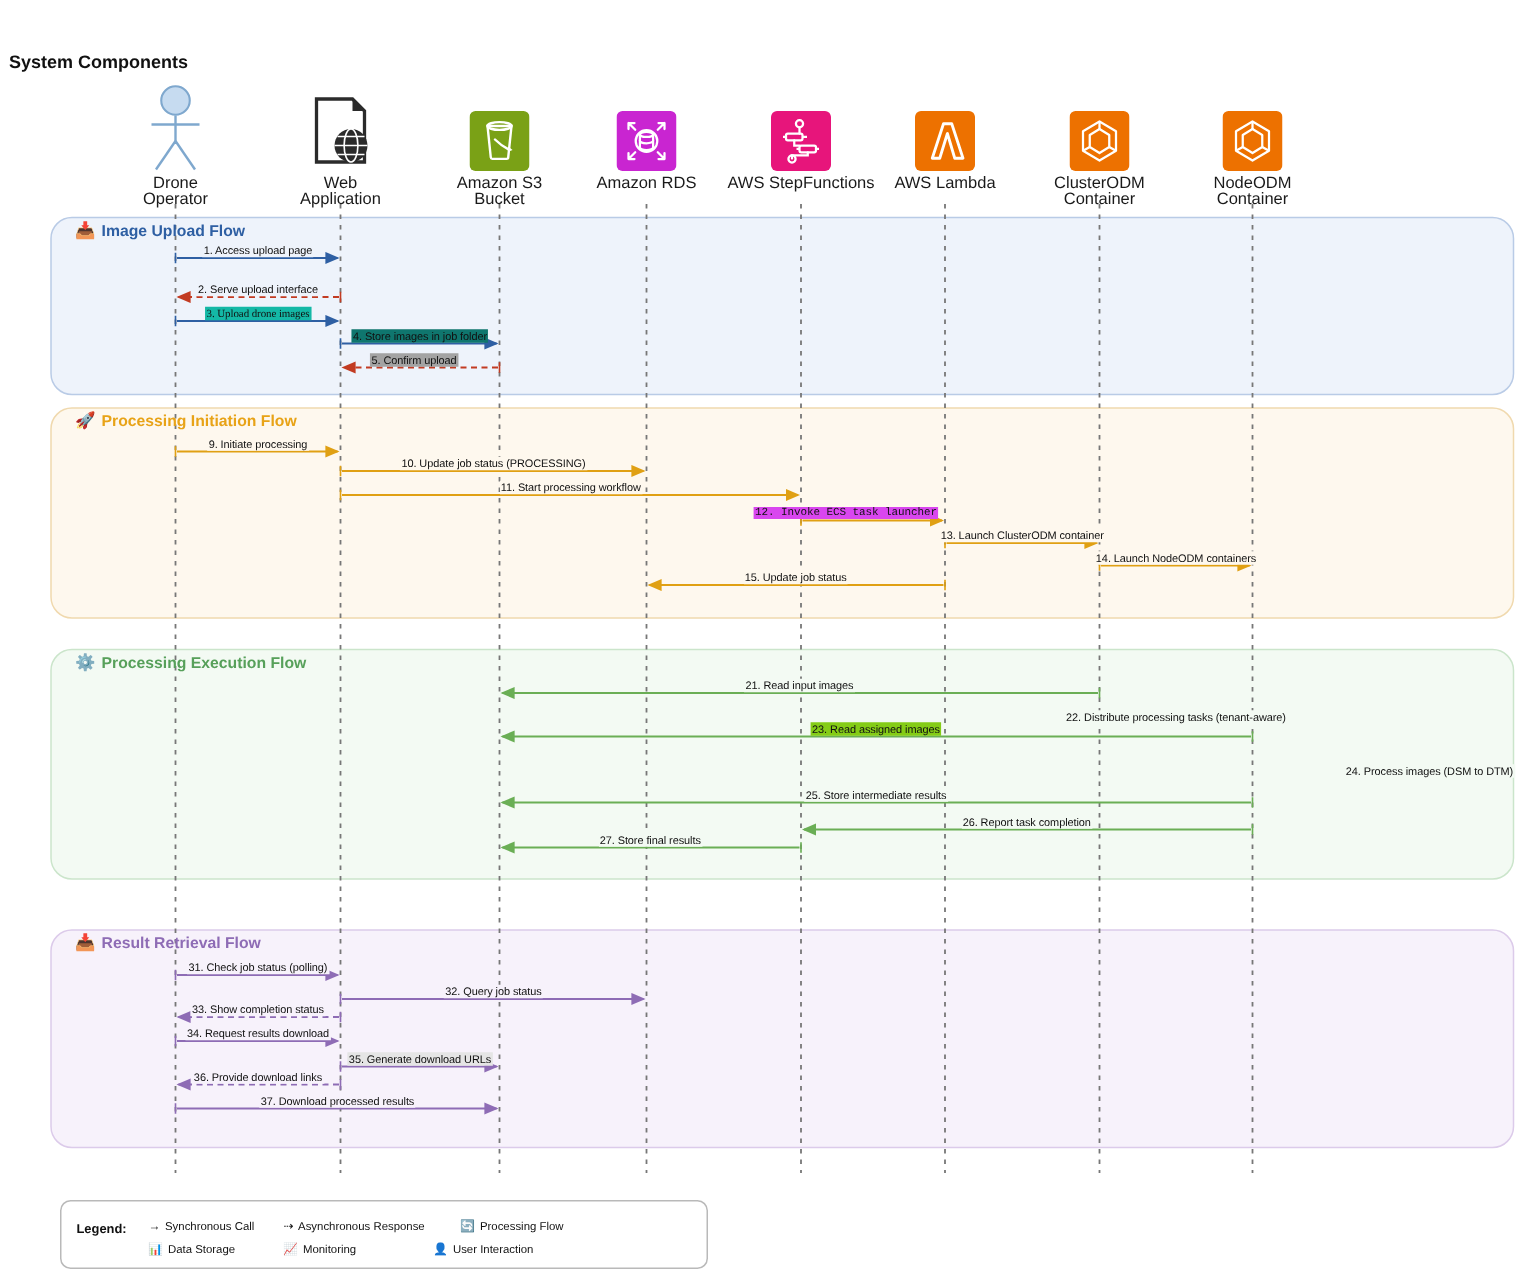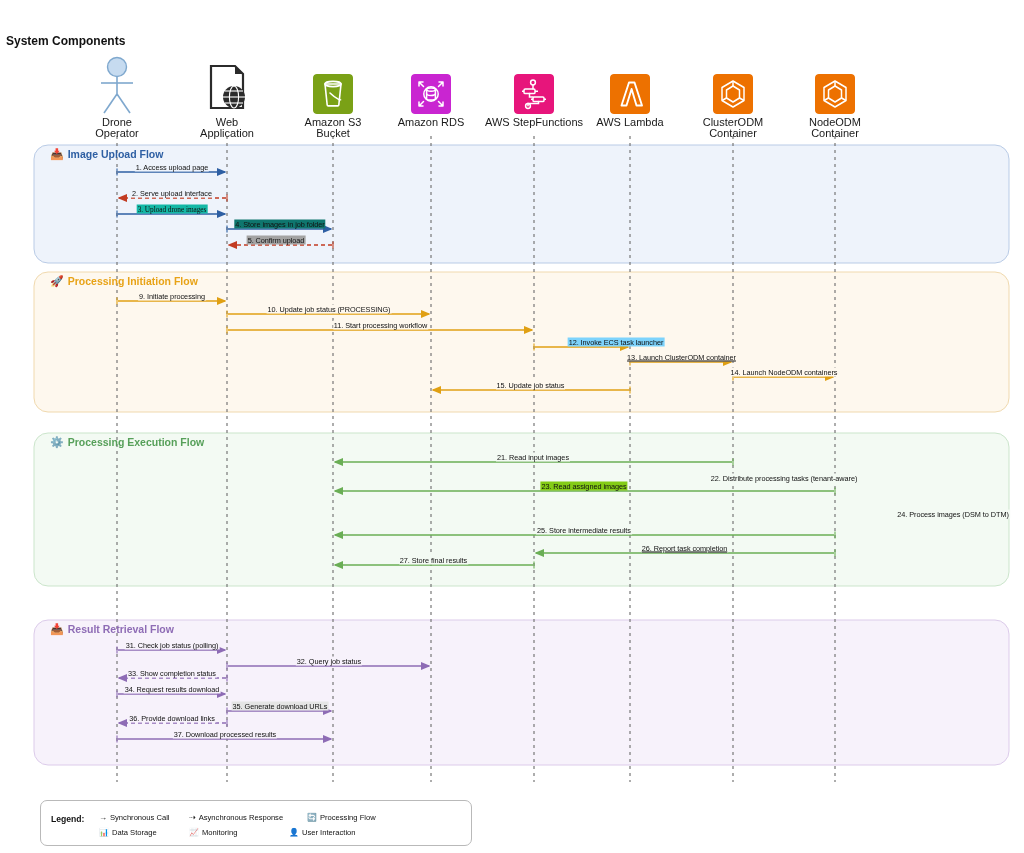--- a/index.html
+++ b/index.html
@@ -283,30 +283,30 @@
 
   <div id="messages">
       <div class="msg" style="left: 172px; top: 167px; background: rgb(238, 243, 251);">1. Access upload page</div>
       <div class="msg" style="left: 172px; top: 193px; background: rgb(238, 243, 251);">2. Serve upload interface</div>
       <div class="msg" style="left: 172px; top: 209px; background: #14b8a6; font-family: Liberation Serif, serif;">3. Upload drone images</div>
       <div class="msg" style="left: 280px; top: 224px; background: #0f766e;">4. Store images in job folder</div>
       <div class="msg" style="left: 276px; top: 240px; background: #a3a3a3;">5. Confirm upload</div>
       <div class="msg" style="left: 172px; top: 296px; background: rgb(254, 248, 238);">9. Initiate processing</div>
       <div class="msg" style="left: 329px; top: 309px; background: rgb(254, 248, 238);">10. Update job status (PROCESSING)</div>
       <div class="msg" style="left: 380.5px; top: 325px; background: rgb(254, 248, 238);">11. Start processing workflow</div>
-      <div class="msg" style="left: 616px; top: 342px; background: #7dd3fc;">12. Invoke ECS task launcher</div>
-      <div class="msg" style="left: 681.5px; top: 357px; background: rgb(254, 248, 238); text-decoration: underline;">13. Launch ClusterODM container</div>
+      <div class="msg" style="left: 564px; top: 342px; background: #d946ef; font-family: Liberation Mono, monospace;">12. Invoke ECS task launcher</div>
+      <div class="msg" style="left: 681.5px; top: 357px; background: rgb(254, 248, 238);">13. Launch ClusterODM container</div>
       <div class="msg" style="left: 784px; top: 372px; background: rgb(254, 248, 238);">14. Launch NodeODM containers</div>
       <div class="msg" style="left: 530.5px; top: 385px; background: rgb(254, 248, 238);">15. Update job status</div>
       <div class="msg" style="left: 533px; top: 457px; background: rgb(243, 250, 243);">21. Read input images</div>
       <div class="msg note" style="left: 784px; top: 478px; background: rgb(243, 250, 243);">22. Distribute processing tasks (tenant-aware)</div>
       <div class="msg" style="left: 584px; top: 486px; background: #84cc16;">23. Read assigned images</div>
       <div class="msg note" style="left: 953px; top: 514px; background: rgb(243, 250, 243);">24. Process images (DSM to DTM)</div>
       <div class="msg" style="left: 584px; top: 530px; background: rgb(243, 250, 243);">25. Store intermediate results</div>
-      <div class="msg" style="left: 684.5px; top: 548px; background: rgb(243, 250, 243); text-decoration: underline;">26. Report task completion</div>
+      <div class="msg" style="left: 684.5px; top: 548px; background: rgb(243, 250, 243);">26. Report task completion</div>
       <div class="msg" style="left: 433.5px; top: 560px; background: rgb(243, 250, 243);">27. Store final results</div>
       <div class="msg" style="left: 172px; top: 645px; background: rgb(247, 242, 251);">31. Check job status (polling)</div>
       <div class="msg" style="left: 329px; top: 661px; background: rgb(247, 242, 251);">32. Query job status</div>
       <div class="msg" style="left: 172px; top: 673px; background: rgb(247, 242, 251);">33. Show completion status</div>
       <div class="msg" style="left: 172px; top: 689px; background: rgb(247, 242, 251);">34. Request results download</div>
       <div class="msg" style="left: 280px; top: 706px; background: #e5e5e5;">35. Generate download URLs</div>
       <div class="msg" style="left: 172px; top: 718px; background: rgb(247, 242, 251);">36. Provide download links</div>
       <div class="msg" style="left: 225px; top: 734px; background: rgb(247, 242, 251);">37. Download processed results</div>
     </div>
 

